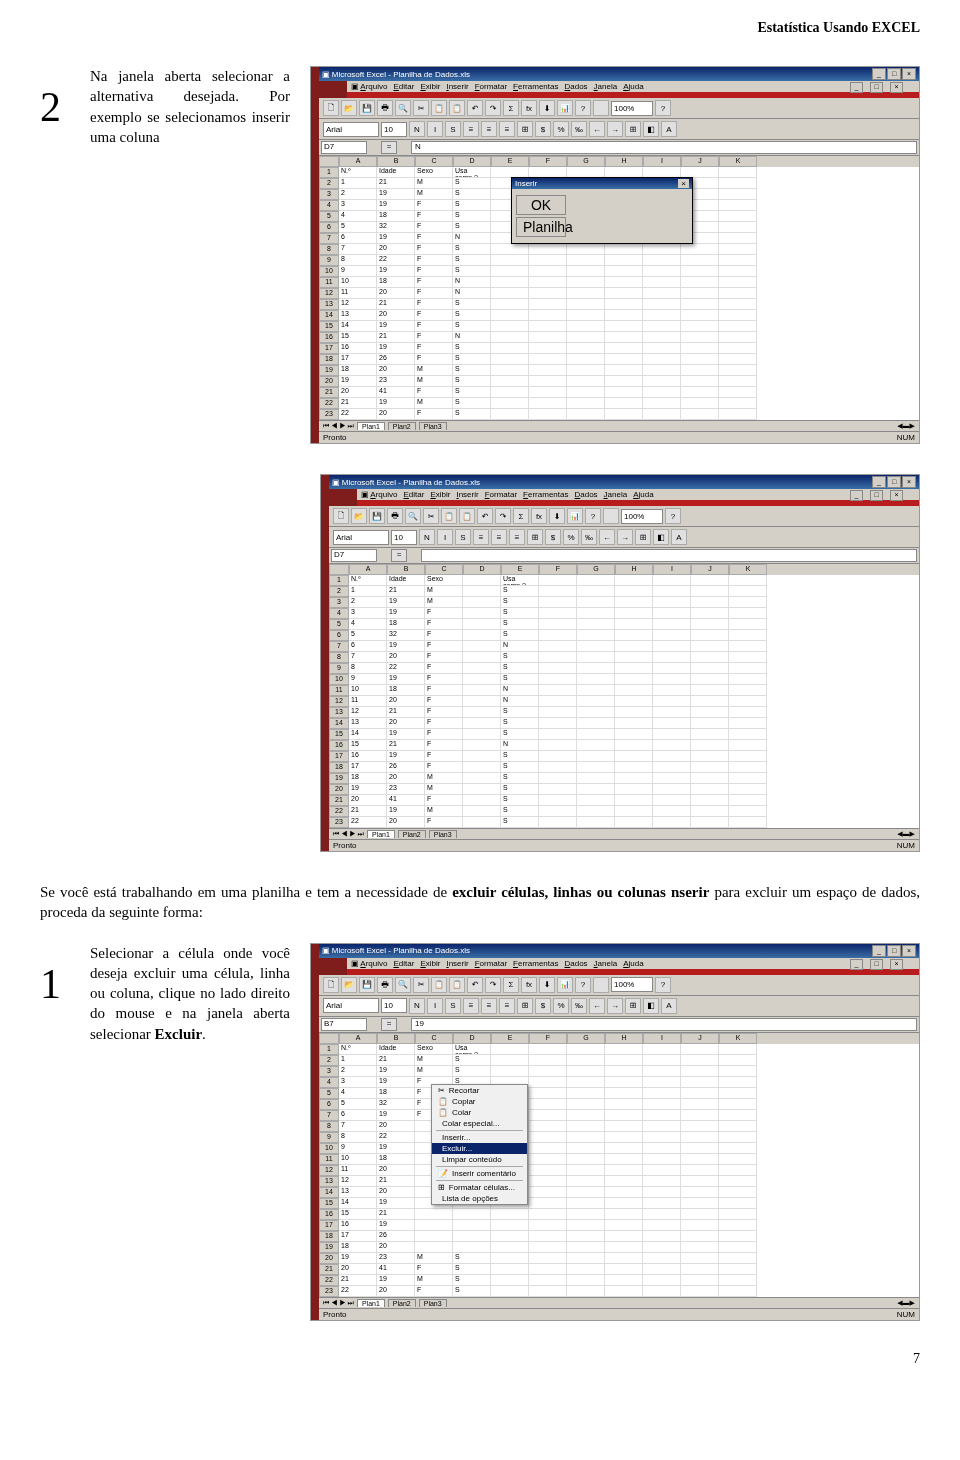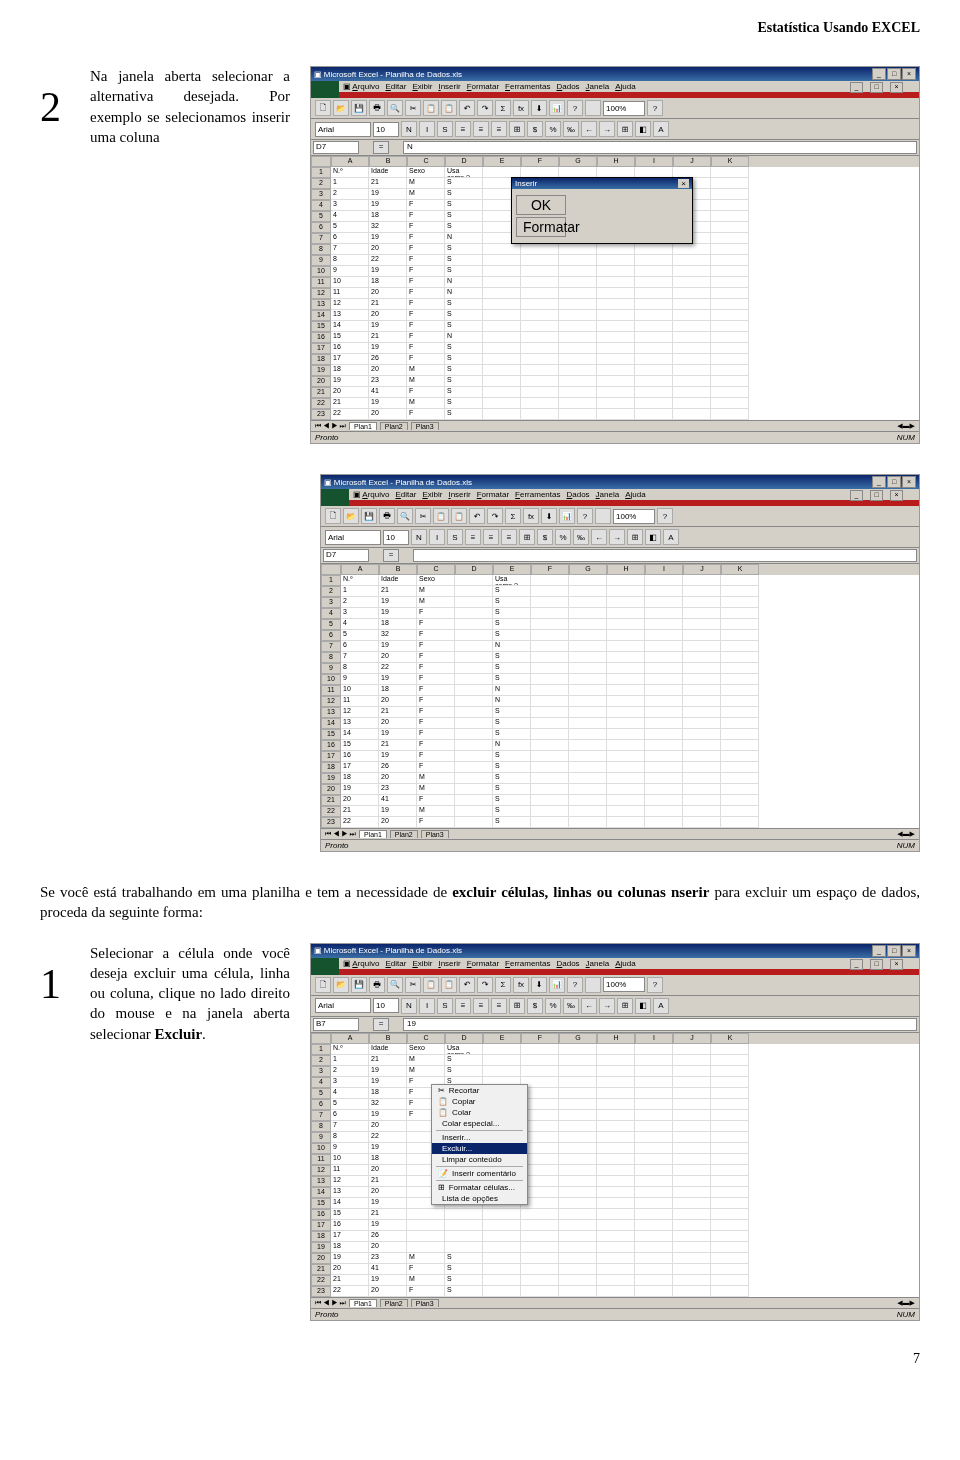--- a/index.html
+++ b/index.html
@@ -35,25 +35,26 @@
     font-size: 15px;
     line-height: 1.35;
     text-align: justify;
   }
   .leftcol {
     width: 260px;
     flex-shrink: 0;
   }
   .excel {
     border: 1px solid #999;
-    background: #14532d;
+    background: #7f1d1d;
     font-family: Arial, sans-serif;
     font-size: 8px;
     flex: 1;
     position: relative;
+    padding-left: 8px;
   }
   .titlebar {
     background: linear-gradient(#0a246a,#3a6ea5);
     color: #fff;
     padding: 1px 3px;
     display: flex;
     justify-content: space-between;
     align-items: center;
   }
   .titlebar .right span {
@@ -137,21 +138,20 @@
     font-size:7px;
     padding:0 2px;
     overflow:hidden;
   }
   .statusbar {
     background:#d4d0c8;
     border-top:1px solid #888;
     padding:1px 4px;
     display:flex;
     justify-content:space-between;
-    font-style:italic;
   }
   .tabs {
     background:#d4d0c8;
     border-top:1px solid #888;
     padding:1px 4px;
     font-size:7px;
     display:flex;
     gap:3px;
     align-items:center;
   }
@@ -632,21 +632,21 @@
         <span>NUM</span>
       </div>
       <div class="dialog" style="top: 110px; left: 200px;">
         <div class="dtitle">
           <span>Inserir</span>
           <span style="background:#d4d0c8;color:#000;width:11px;text-align:center">×</span>
         </div>
       <div class="dbody">
       <div class="btncol">
             <button>OK</button>
-            <button>Formatar</button>
+            <button>Planilha</button>
           </div>
         </div>
       </div>
     </div>
 </div>
 
 <div class="row">
   <div class="leftcol" style="display:flex;flex-direction:column;gap:20px;">
   </div>
   <div class="excel" id="excel2">

